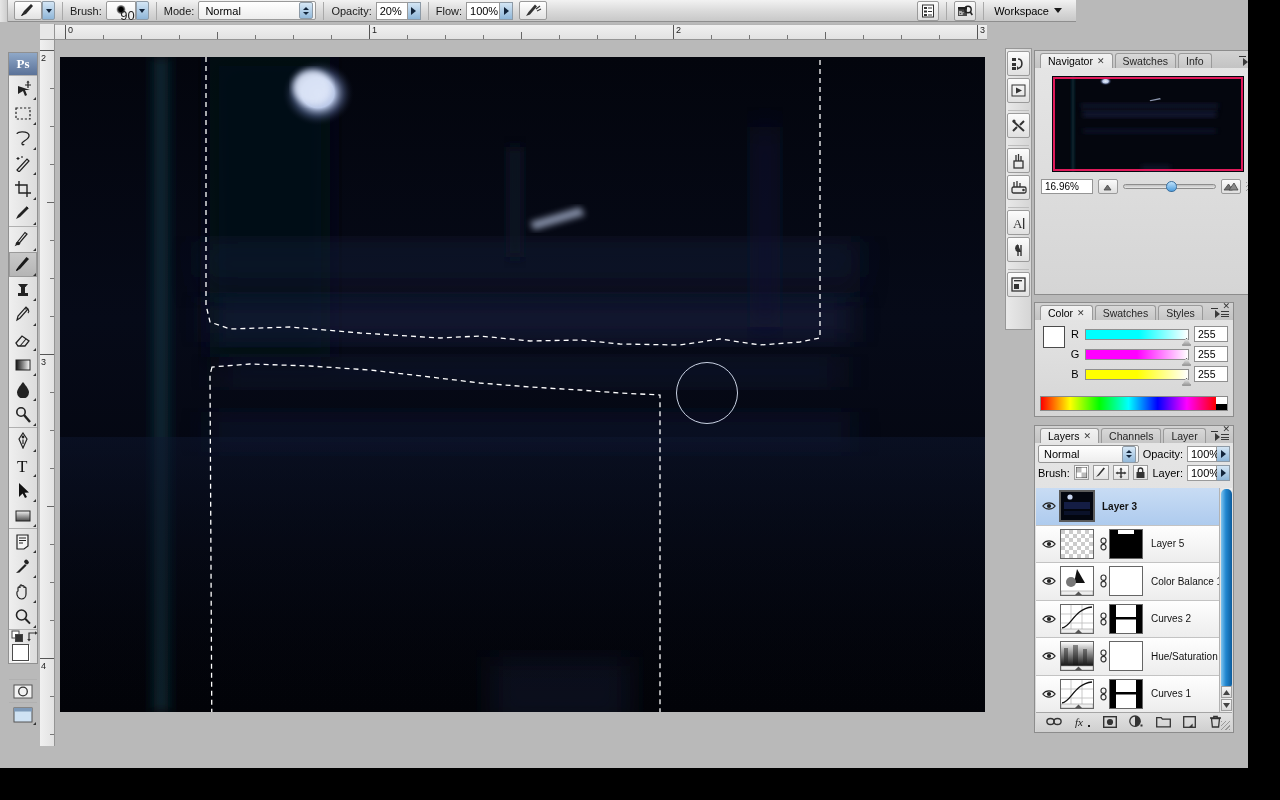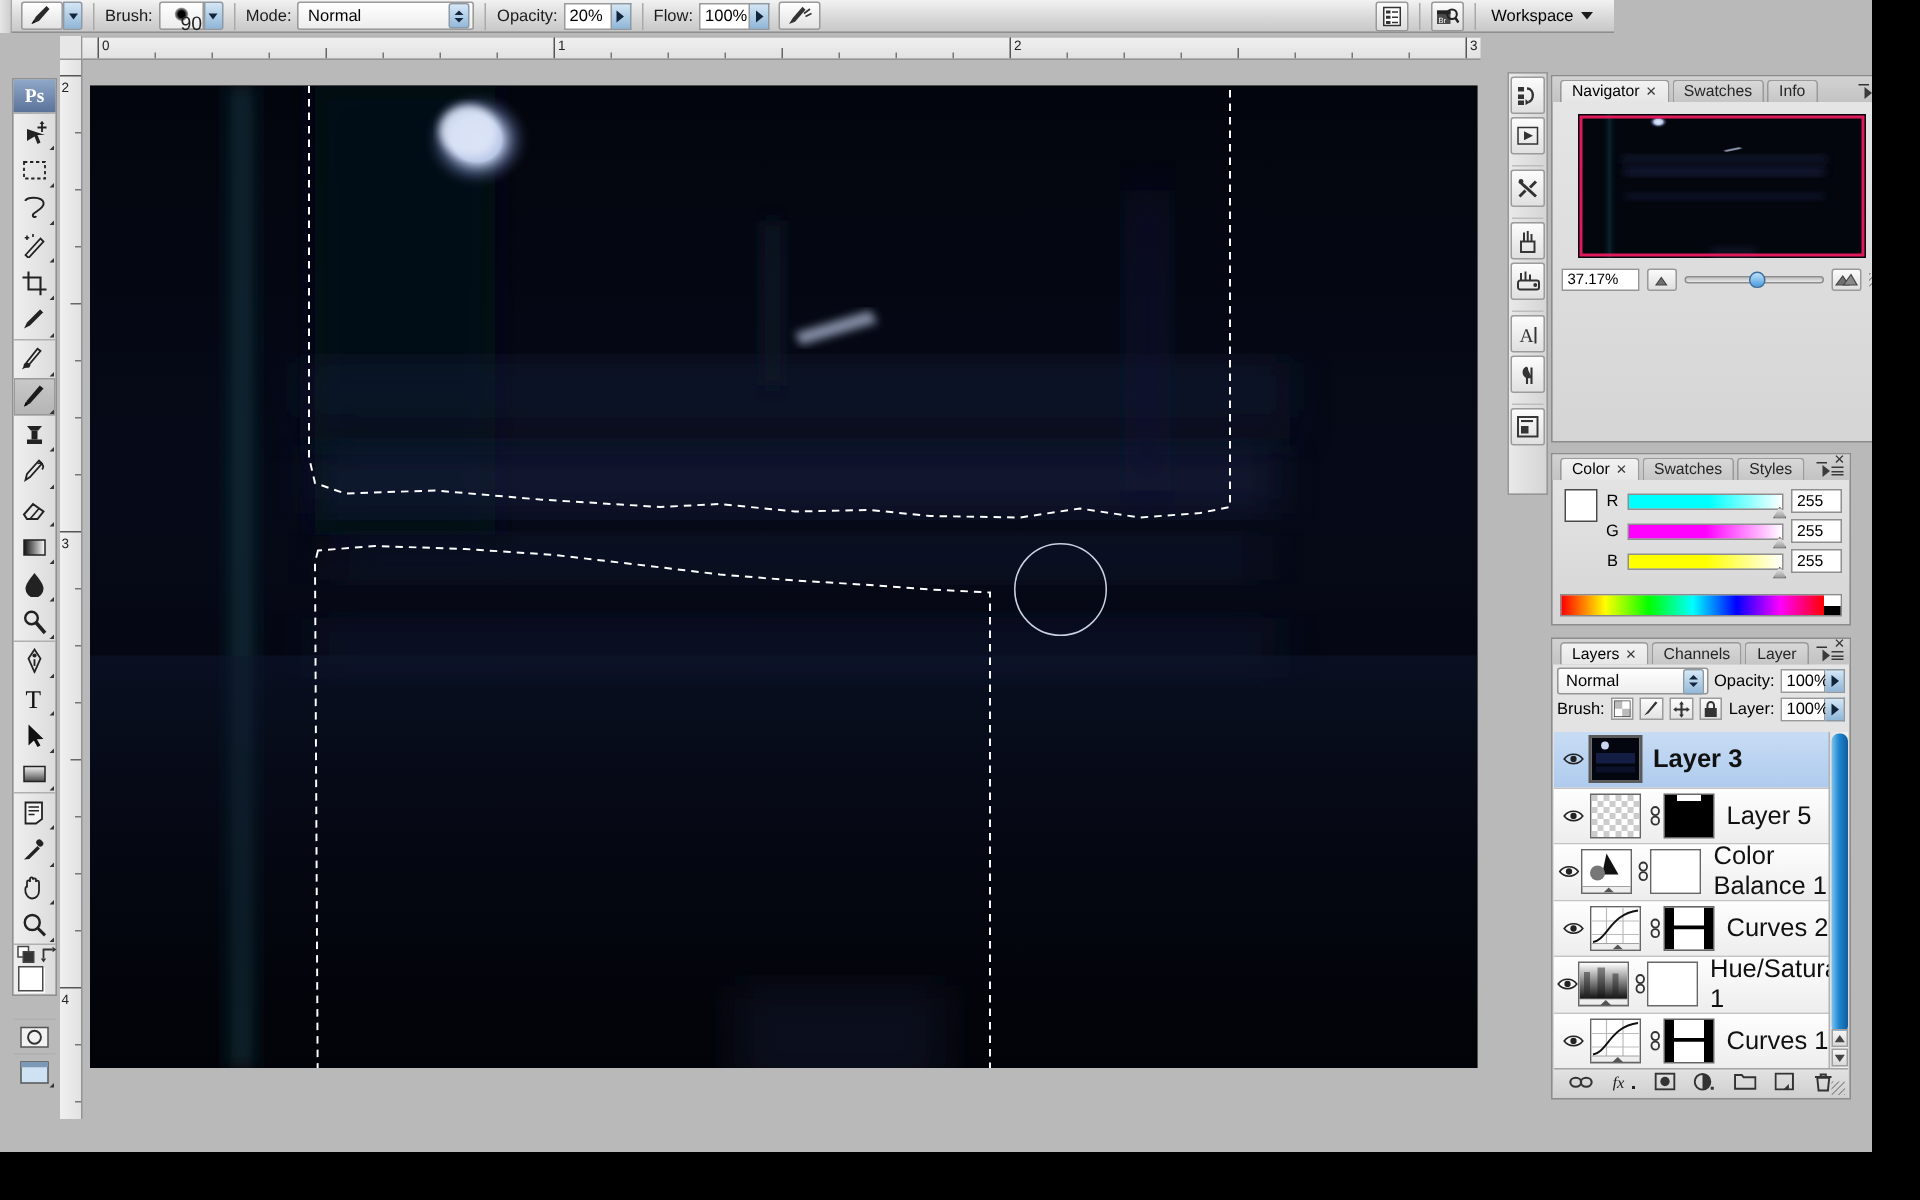--- a/index.html
+++ b/index.html
@@ -188,21 +188,21 @@
     display:flex; align-items:center; justify-content:center; }
   #layerlist { position:absolute; left:1px; right:1px; top:62px; bottom:20px;
     background:#fff; overflow:hidden; }
   .layerrow { display:flex; align-items:center; height:37.5px; border-bottom:1px solid #c3c3c3;
     background:linear-gradient(#fefefe,#ededed); padding-left:2px; }
   .layerrow.sel { background:linear-gradient(#c8dcf4,#aecbee); }
   .eyecell { width:22px; display:flex; align-items:center; justify-content:center; }
   .thumb { width:34px; height:30px; border:1px solid #666; background:#fff; margin-right:3px; }
   .thumb.sel-outline { outline:2px solid #5a5a5a; outline-offset:-1px; }
   .linkicon { width:12px; display:flex; align-items:center; justify-content:center; }
-  .lname { font-size:17px; padding-left:5px; color:#111; }
+  .lname { font-size:10px; padding-left:5px; color:#111; }
   .lname.b { font-weight:bold; }
   #lscroll { position:absolute; right:1px; top:62px; bottom:20px; width:13px;
     background:linear-gradient(90deg,#e3e3e3,#f2f2f2); border-left:1px solid #b2b2b2; }
   #lscroll .thumbbar { position:absolute; left:1px; top:1px; width:11px; height:200px;
     background:linear-gradient(90deg,#7fc4ef,#1f86d0 45%,#0e5c9c); border-radius:5px; }
   .sbarrow { position:absolute; left:1px; width:11px; height:12px;
     background:linear-gradient(#f6f6f6,#dadada); border:1px solid #9f9f9f;
     display:flex; align-items:center; justify-content:center; }
   .lp-foot { position:absolute; left:1px; right:1px; bottom:0; height:20px;
     background:linear-gradient(#e2e2e2,#cfcfcf); border-top:1px solid #a5a5a5;
@@ -729,21 +729,21 @@
           <rect x="150" y="240" width="640" height="45" fill="#1b2445" opacity="0.6" filter="url(#blur14)"></rect>
           <rect x="150" y="355" width="640" height="40" fill="#0d1530" opacity="0.6" filter="url(#blur14)"></rect>
           <rect x="430" y="600" width="140" height="70" fill="#141c36" opacity="0.5" filter="url(#blur14)"></rect>
           <path d="M470 165 L520 150 L525 158 L474 173 Z" fill="#aebad6" opacity="0.8" filter="url(#blur3)"></path>
           <ellipse cx="258" cy="36" rx="30" ry="28" fill="url(#moon)"></ellipse>
         </svg>
         <div id="nav-viewbox"></div>
       </div>
       <div class="navfoot">
         <div class="zoomfield">
-          <span>37.17%</span>
+          <span>16.96%</span>
         </div>
         <div class="zbtn">
           <svg width="14" height="9" viewBox="0 0 14 9">
               <path d="M3 8 L6.5 3 L10 8 Z" fill="#6f6f6f" stroke="#444" stroke-width="0.8"></path>
             </svg>
         </div>
         <div class="zslider">
           <div class="track"></div>
           <div class="knob"></div>
         </div>

